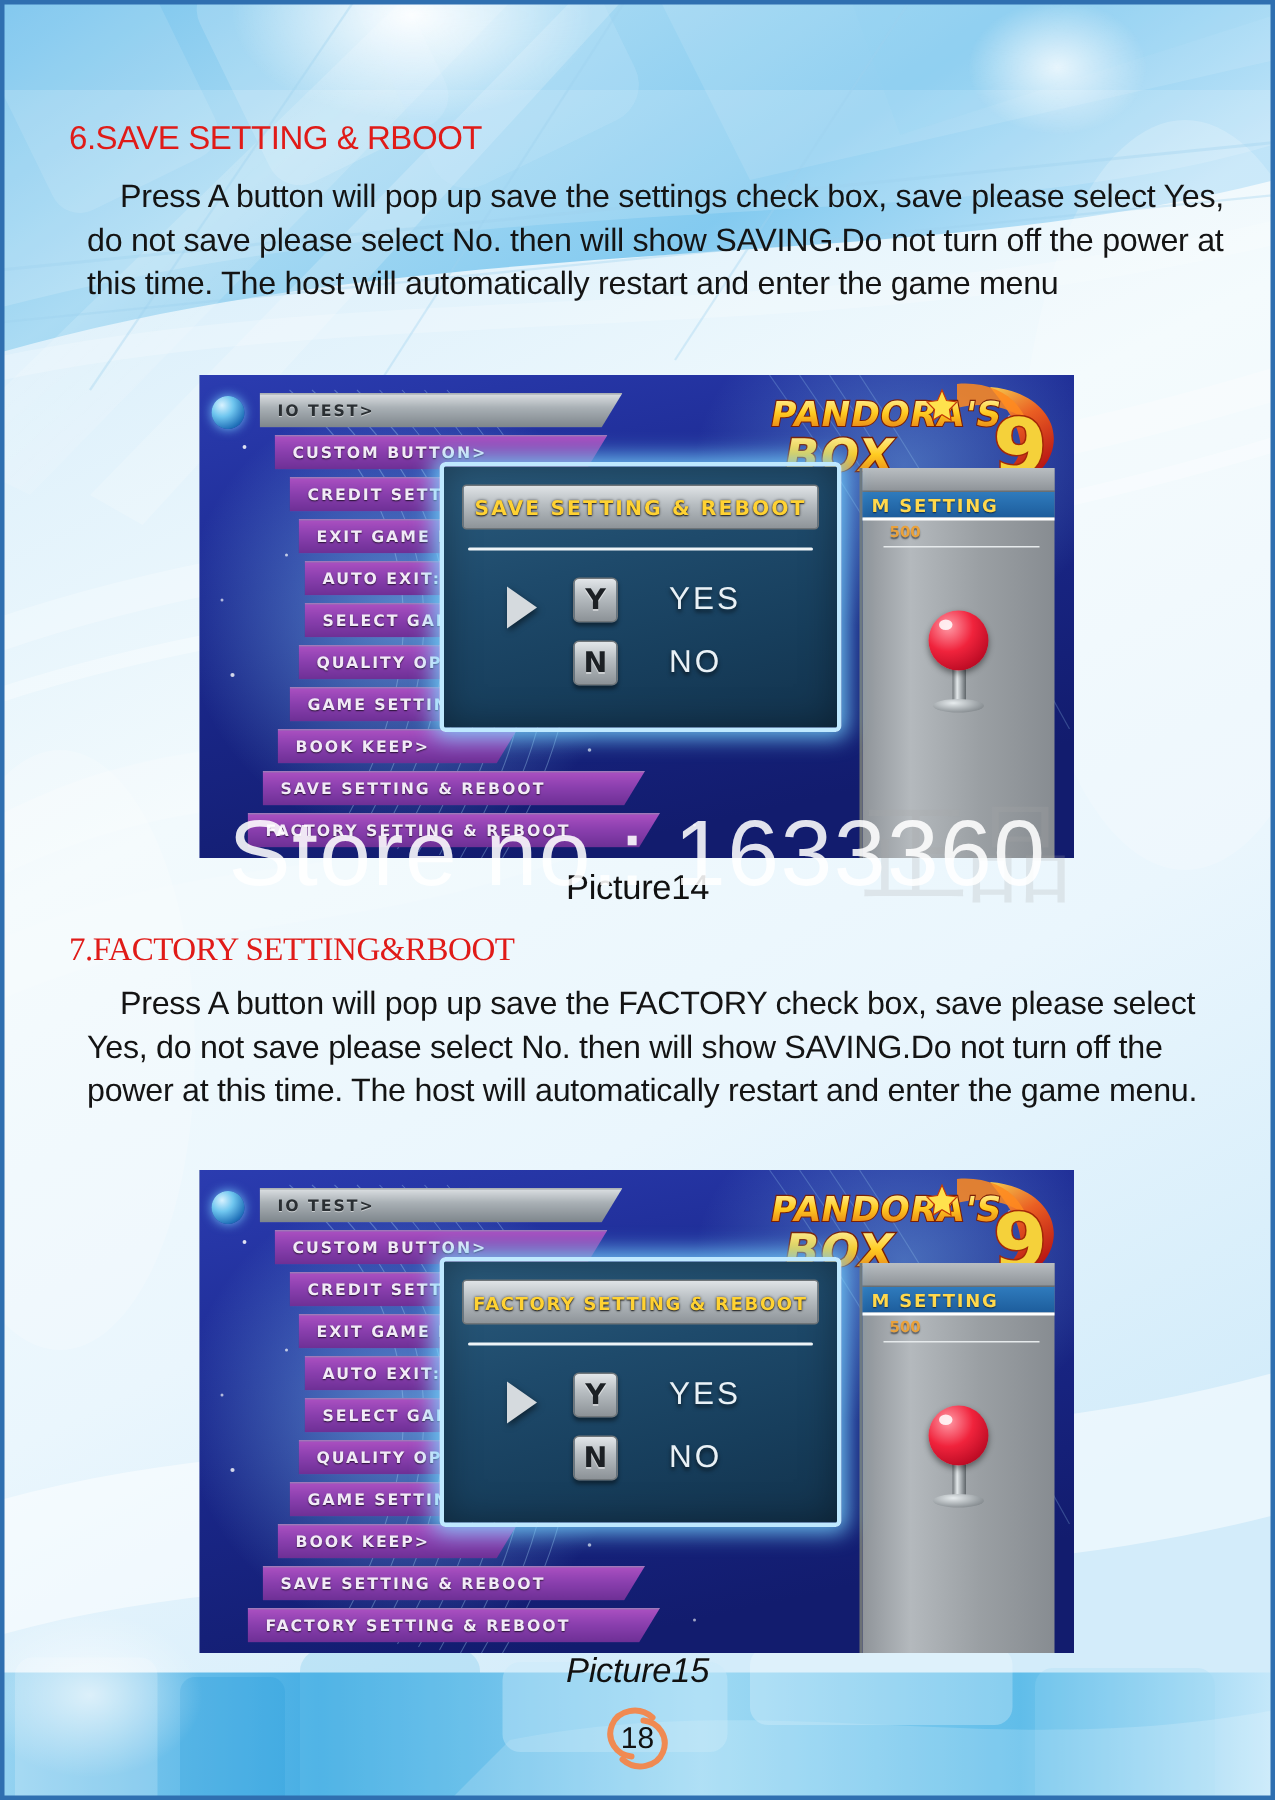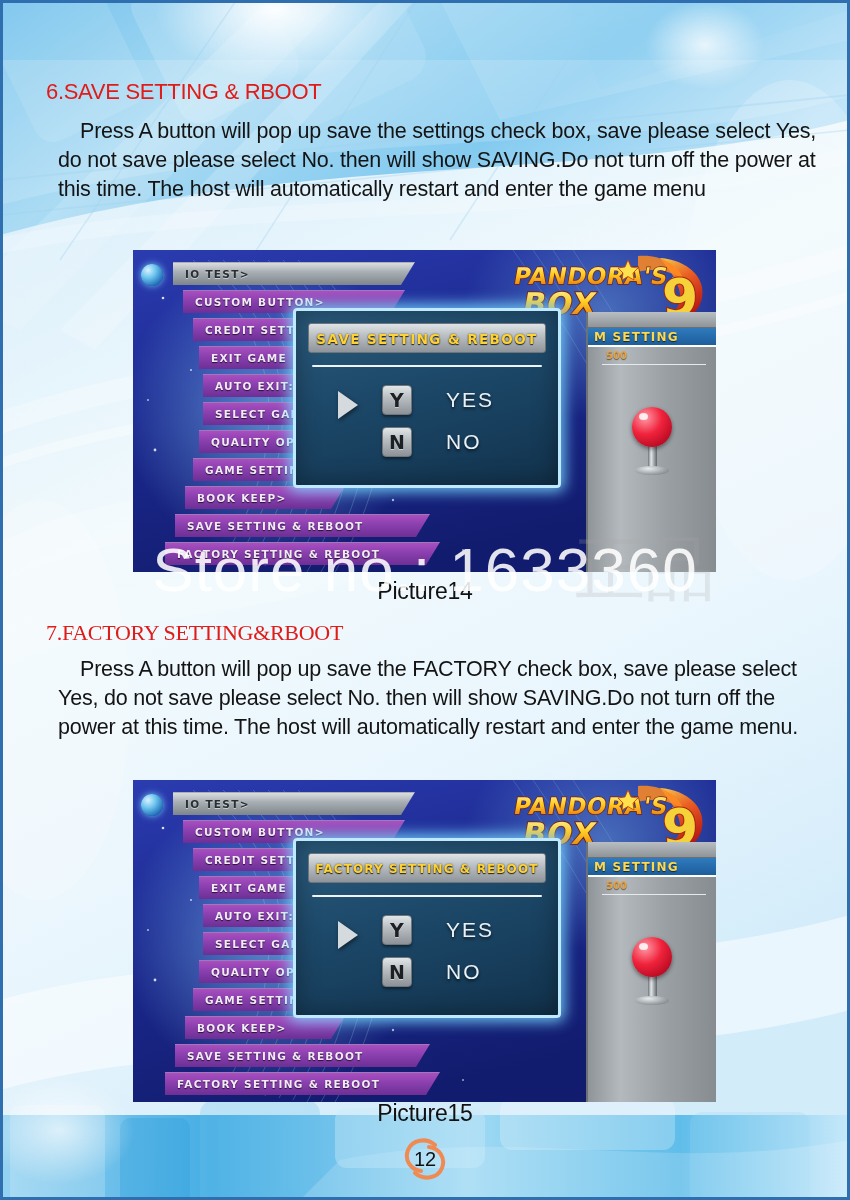--- a/index.html
+++ b/index.html
@@ -139,21 +139,21 @@
 
   
   .logo {
     position: absolute; right: 6px; top: 4px;
     width: 200px; height: 72px;
     z-index: 6;
   }
 
   
   .right-panel {
-    position: absolute; right: 0; top: 62px;
+    position: absolute; right: 13px; top: 62px;
     width: 130px; height: 317px;
     background: linear-gradient(90deg,#8f9499 0%, #b4b9bd 25%, #9ba0a4 60%, #878c91 100%);
     border-left: 2px solid #6c7175;
     z-index: 7;
   }
   .rp-topbar {
     height: 16px;
     background: linear-gradient(180deg,#b9bec2,#8f9499);
     border-bottom: 1px solid #6a6f73;
   }
@@ -677,25 +677,25 @@
           <div class="opt-label">YES</div>
         </div>
         <div class="dlg-opt">
           <div class="key-cap">N</div>
           <div class="opt-label">NO</div>
         </div>
       </div>
     </div>
   </div>
 
-  <div class="caption" style="top:1100px;">Picture15</div>
+  <div class="caption" style="top:1100px;font-style:italic;">Picture15</div>
 
   <div class="pagenum-wrap" style="top:1142px;">
     <span class="pagenum">
       <svg class="swirl" width="46" height="42" viewBox="0 0 46 42" xmlns="http://www.w3.org/2000/svg">
         <path d="M33 7 C 24 -1 10 2 6 12 C 2 22 9 32 19 33" fill="none" stroke="#f08a52" stroke-width="4" stroke-linecap="round"></path>
         <path d="M13 35 C 22 43 36 40 40 30 C 44 20 37 10 27 9" fill="none" stroke="#f08a52" stroke-width="4" stroke-linecap="round"></path>
       </svg>
-      <span class="num">12</span>
+      <span class="num">18</span>
     </span>
   </div>
 
 </div>
 
 </body></html>

